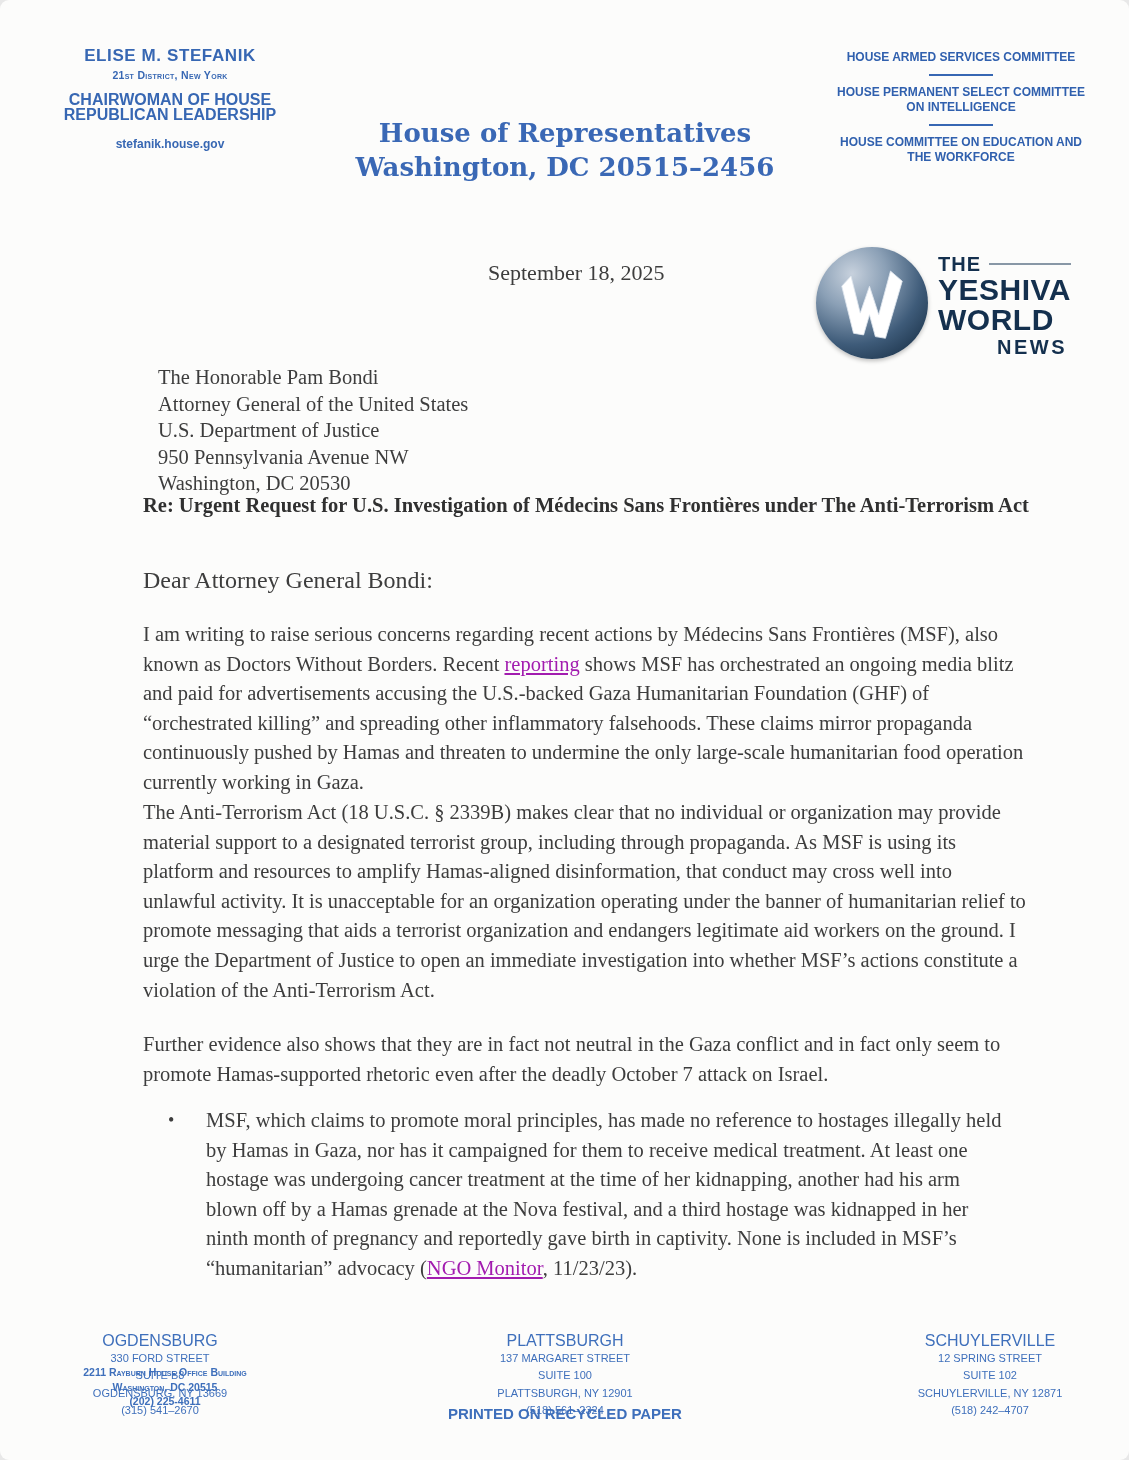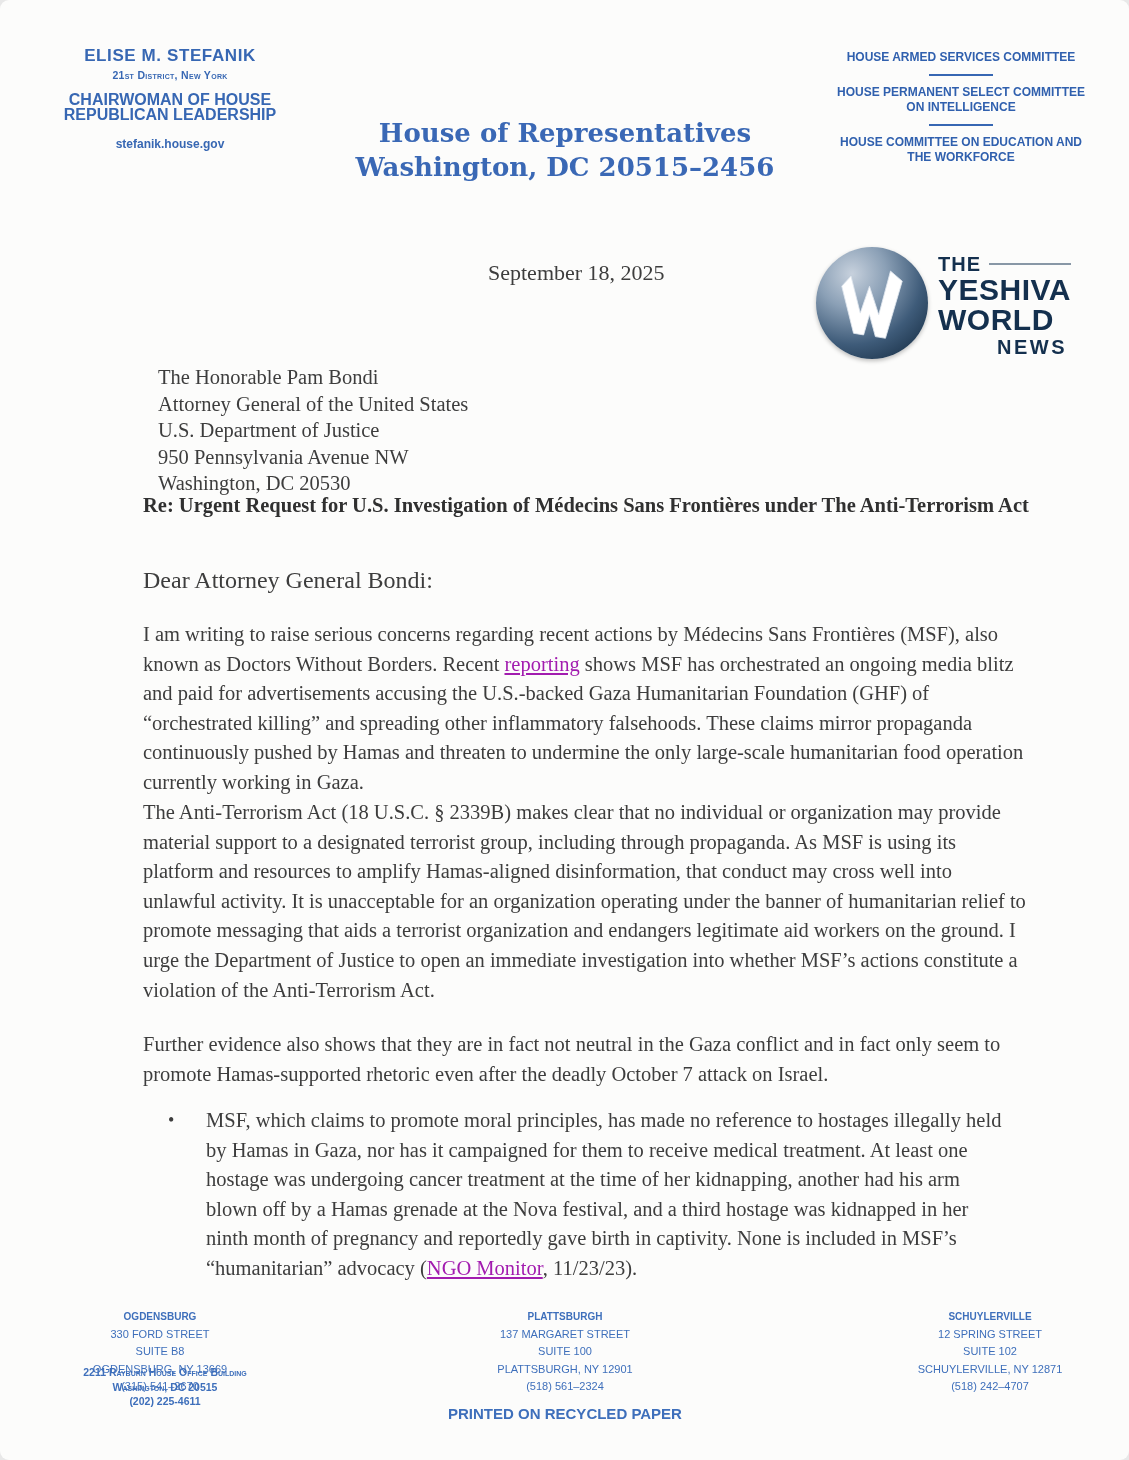--- a/index.html
+++ b/index.html
@@ -74,21 +74,21 @@
   .bullet-item{position:absolute;left:168px;top:1106px;width:850px;display:flex;font-size:20.5px;line-height:29.6px;}
   .bullet-item .marker{width:38px;flex:0 0 auto;font-size:18px;}
   .bullet-item .btext{flex:1;max-width:808px;}
   a.doclink{color:#a21caf;text-decoration:underline;cursor:pointer;}
   
   .office{
     position:absolute;top:1308px;width:290px;text-align:center;
     font-family:"Liberation Sans", sans-serif;color:#3e6fbb;
     font-size:11px;line-height:17.5px;
   }
-  .office .city{font-weight:bold;font-size:10px;}
+  .office .city{font-weight:normal;font-size:16px;margin-top:24px;}
   .o1{left:15px;} .o2{left:420px;} .o3{left:845px;}
   .recycled{
     position:absolute;left:420px;top:1405px;width:290px;text-align:center;
     font-family:"Liberation Sans", sans-serif;font-weight:bold;
     color:#3e6fbb;font-size:15px;
   }
 </style>
 </head>
 <body>
 

